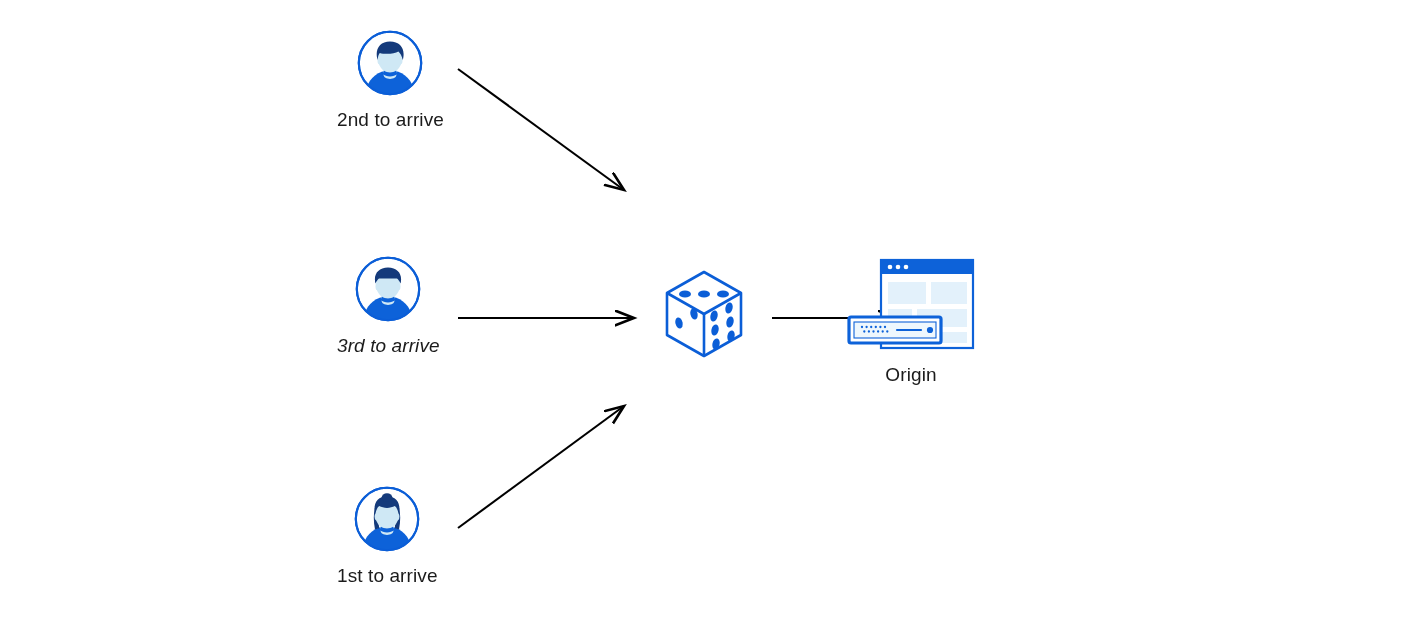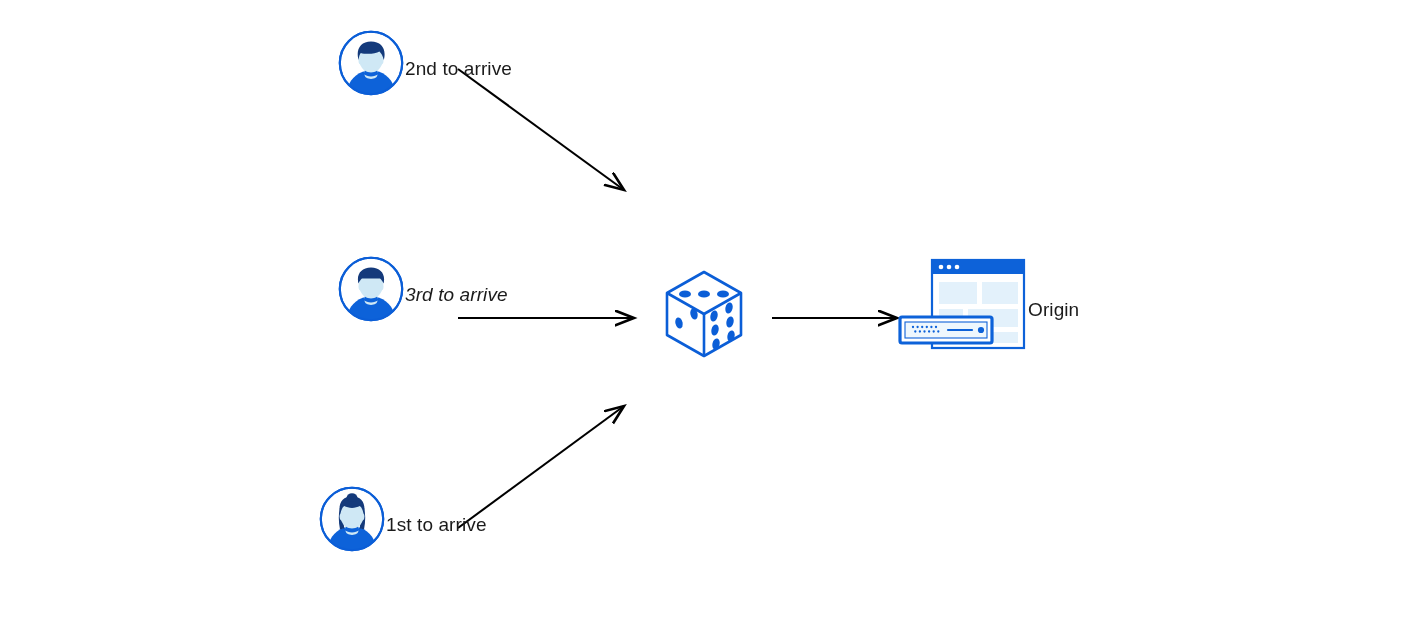--- a/index.html
+++ b/index.html
@@ -13,21 +13,21 @@
   #canvas {
     position: relative;
     width: 1405px;
     height: 633px;
     background: #ffffff;
     overflow: hidden;
   }
   .node {
     position: absolute;
     display: flex;
-    flex-direction: row;
+    flex-direction: column;
     align-items: center;
   }
   .node-label {
     margin-top: 12px;
     font-size: 19px;
     color: #1b1b1b;
     letter-spacing: 0.1px;
     white-space: nowrap;
     font-family: "Liberation Sans", sans-serif;
   }
@@ -113,21 +113,21 @@
           <path d="M34 13.8 c-7.6 0 -12.2 5.4 -12.2 13.8 c0 9 4.1 15.9 12.2 15.9 s12.2 -6.9 12.2 -15.9 c0 -8.4 -4.6 -13.8 -12.2 -13.8 z" fill="#cfe8f5"></path>
           <path d="M34 12.4 c-8.4 0 -13.1 5.1 -13.1 11.8 c0 1.6 0.2 3.0 0.5 4.2 c1.2 -2.5 2.4 -4.1 3.6 -5.0 h18.0 c1.2 0.9 2.4 2.5 3.6 5.0 c0.3 -1.2 0.5 -2.6 0.5 -4.2 c0 -6.7 -4.7 -11.8 -13.1 -11.8 z" fill="#143a7b"></path>
           <path d="M34 43.5 c-2.4 0 -4.4 -0.6 -6.0 -1.7 l-1.4 3.2 c2.0 1.6 4.6 2.4 7.4 2.4 s5.4 -0.8 7.4 -2.4 l-1.4 -3.2 c-1.6 1.1 -3.6 1.7 -6.0 1.7 z" fill="#0d62d9"></path>
         </g>
         <circle cx="34" cy="34" r="31.2" fill="none" stroke="#0b5ed7" stroke-width="2.1"></circle>
       </svg>
     </div>
     <div class="node-label">3rd to arrive</div>
   </div>
 
-  <div class="node" style="left:318px; top:485px;">
+  <div class="node" style="left:337px; top:485px;">
     <div class="avatar-wrap">
       <svg viewBox="0 0 68 68" width="68" height="68">
         <defs>
           <clipPath id="clipA3">
               <circle cx="34" cy="34" r="31.2"></circle>
             </clipPath>
         </defs>
         <circle cx="34" cy="34" r="31.2" fill="#ffffff" stroke="#0b5ed7" stroke-width="2.1"></circle>
         <g clip-path="url(#clipA3)">
           <path d="M34 41.5 c-11.8 0 -20.4 7.3 -23.2 17.2 c-0.9 3.2 -1.3 6.4 -1.3 9.3 h49 c0 -2.9 -0.4 -6.1 -1.3 -9.3 C54.4 48.8 45.8 41.5 34 41.5 z" fill="#0d62d9"></path>
@@ -170,21 +170,21 @@
           <ellipse cx="68" cy="40" rx="3.6" ry="5.6" transform="rotate(14 68 40)"></ellipse>
           <ellipse cx="54" cy="62" rx="3.6" ry="5.6" transform="rotate(14 54 62)"></ellipse>
           <ellipse cx="69" cy="54" rx="3.6" ry="5.6" transform="rotate(14 69 54)"></ellipse>
           <ellipse cx="55" cy="76" rx="3.6" ry="5.6" transform="rotate(14 55 76)"></ellipse>
           <ellipse cx="70" cy="68" rx="3.6" ry="5.6" transform="rotate(14 70 68)"></ellipse>
         </g>
       </svg>
     </div>
   </div>
 
-  <div class="node" style="left:896px; top:256px;">
+  <div class="node" style="left:845px; top:256px;">
     <div class="origin-wrap">
       <svg viewBox="0 0 132 100" width="132" height="100">
 
         <g>
           <rect x="36" y="4" width="92" height="88" fill="#ffffff" stroke="#0d62d9" stroke-width="2.2"></rect>
           <rect x="36" y="4" width="92" height="14" fill="#0d62d9"></rect>
           <circle cx="45" cy="11" r="2.3" fill="#ffffff"></circle>
           <circle cx="53" cy="11" r="2.3" fill="#ffffff"></circle>
           <circle cx="61" cy="11" r="2.3" fill="#ffffff"></circle>
           <rect x="43" y="26" width="38" height="22" fill="#e3f1fb"></rect>

